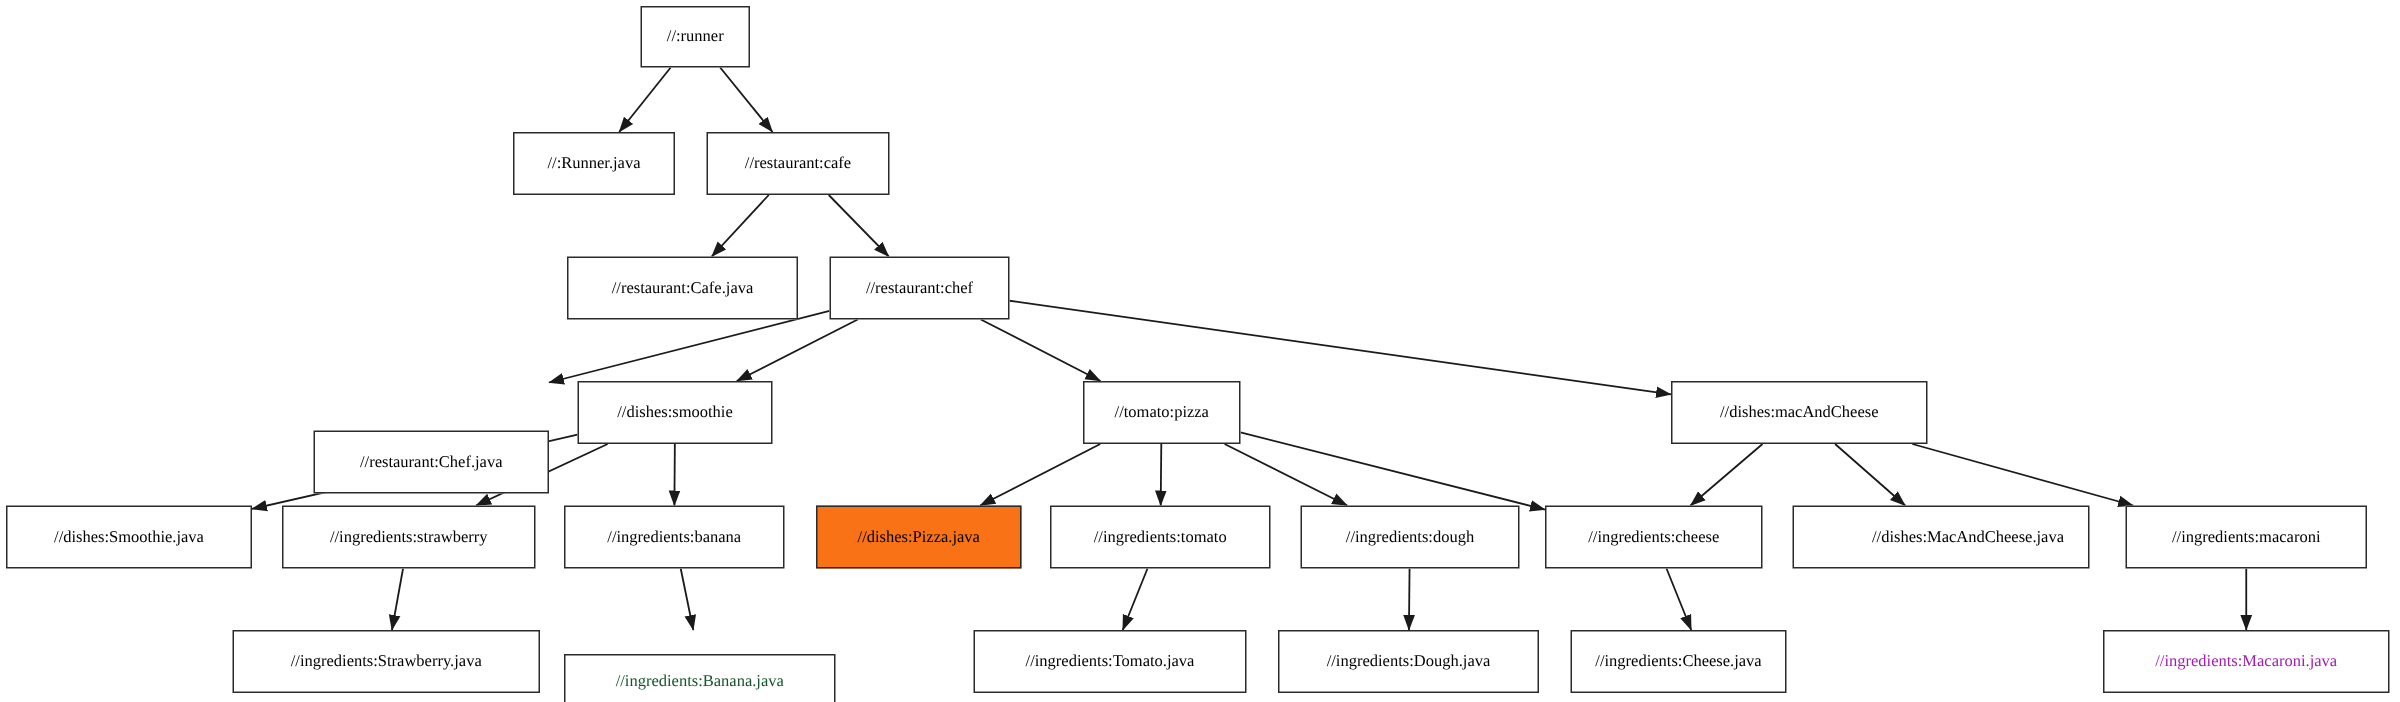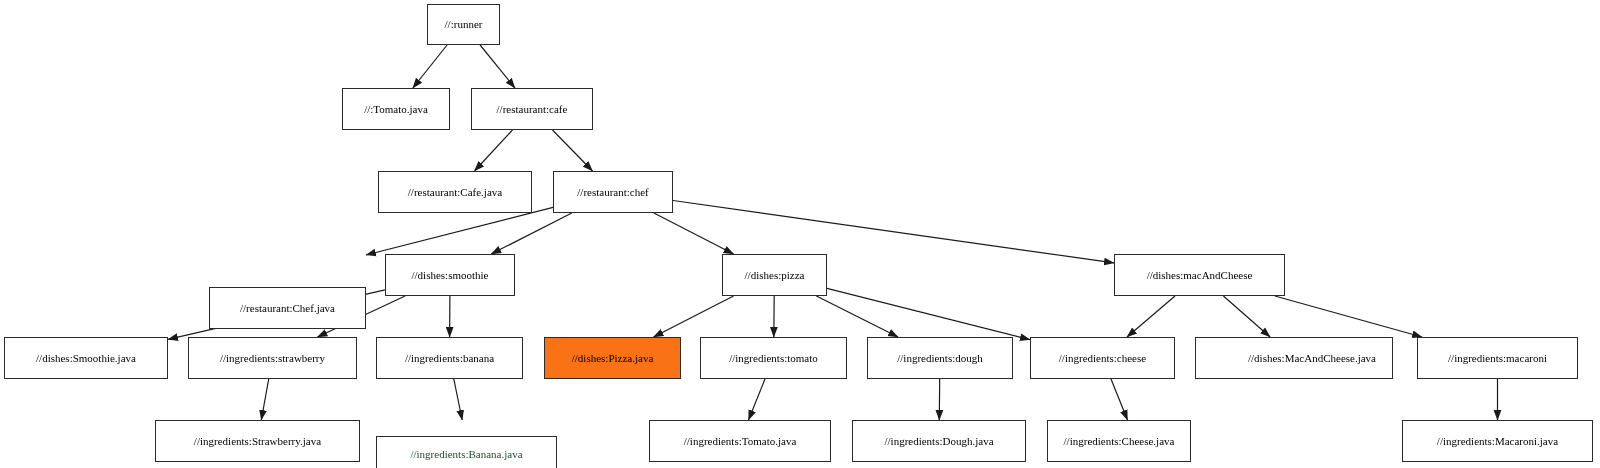--- a/index.html
+++ b/index.html
@@ -71,36 +71,36 @@
         <line x1="939.7" y1="379.0" x2="939.3" y2="420.0" class="edge-line" stroke="#1a1a1a" marker-end="url(#arrowhead)"></line>
         <line x1="1111.0" y1="379.0" x2="1127.5" y2="420.0" class="edge-line" stroke="#1a1a1a" marker-end="url(#arrowhead)"></line>
         <line x1="1175.0" y1="296.0" x2="1127.0" y2="337.0" class="edge-line" stroke="#1a1a1a" marker-end="url(#arrowhead)"></line>
         <line x1="1223.4" y1="296.0" x2="1270.1" y2="337.0" class="edge-line" stroke="#1a1a1a" marker-end="url(#arrowhead)"></line>
         <line x1="1274.9" y1="296.0" x2="1422.1" y2="337.0" class="edge-line" stroke="#1a1a1a" marker-end="url(#arrowhead)"></line>
         <line x1="1497.5" y1="379.0" x2="1497.5" y2="420.0" class="edge-line" stroke="#1a1a1a" marker-end="url(#arrowhead)"></line>
       </g>
   </svg>
 
 <div class="node" style="left: 427px; top: 4px; width: 73px; height: 41px; background: rgb(255, 255, 255); border-color: rgb(43, 43, 43); color: rgb(0, 0, 0);">//:runner</div>
-    <div class="node" style="left: 342px; top: 88px; width: 108px; height: 42px; background: rgb(255, 255, 255); border-color: rgb(43, 43, 43); color: rgb(0, 0, 0);">//:Tomato.java</div>
+    <div class="node" style="left: 342px; top: 88px; width: 108px; height: 42px; background: rgb(255, 255, 255); border-color: rgb(43, 43, 43); color: rgb(0, 0, 0);">//:Runner.java</div>
     <div class="node" style="left: 471px; top: 88px; width: 122px; height: 42px; background: rgb(255, 255, 255); border-color: rgb(43, 43, 43); color: rgb(0, 0, 0);">//restaurant:cafe</div>
     <div class="node" style="left: 378px; top: 171px; width: 154px; height: 42px; background: rgb(255, 255, 255); border-color: rgb(43, 43, 43); color: rgb(0, 0, 0);">//restaurant:Cafe.java</div>
     <div class="node" style="left: 553px; top: 171px; width: 120px; height: 42px; background: rgb(255, 255, 255); border-color: rgb(43, 43, 43); color: rgb(0, 0, 0);">//restaurant:chef</div>
     <div class="node" style="left: 209px; top: 254px; width: 157px; height: 42px; background: rgb(255, 255, 255); border-color: rgb(43, 43, 43); color: rgb(0, 0, 0); margin-top: 33px;">//restaurant:Chef.java</div>
     <div class="node" style="left: 385px; top: 254px; width: 130px; height: 42px; background: rgb(255, 255, 255); border-color: rgb(43, 43, 43); color: rgb(0, 0, 0);">//dishes:smoothie</div>
-    <div class="node" style="left: 722px; top: 254px; width: 105px; height: 42px; background: rgb(255, 255, 255); border-color: rgb(43, 43, 43); color: rgb(0, 0, 0);">//dishes:pizza</div>
+    <div class="node" style="left: 722px; top: 254px; width: 105px; height: 42px; background: rgb(255, 255, 255); border-color: rgb(43, 43, 43); color: rgb(0, 0, 0);">//tomato:pizza</div>
     <div class="node" style="left: 1114px; top: 254px; width: 171px; height: 42px; background: rgb(255, 255, 255); border-color: rgb(43, 43, 43); color: rgb(0, 0, 0);">//dishes:macAndCheese</div>
     <div class="node" style="left: 4px; top: 337px; width: 164px; height: 42px; background: rgb(255, 255, 255); border-color: rgb(43, 43, 43); color: rgb(0, 0, 0);">//dishes:Smoothie.java</div>
     <div class="node" style="left: 188px; top: 337px; width: 169px; height: 42px; background: rgb(255, 255, 255); border-color: rgb(43, 43, 43); color: rgb(0, 0, 0);">//ingredients:strawberry</div>
     <div class="node" style="left: 376px; top: 337px; width: 147px; height: 42px; background: rgb(255, 255, 255); border-color: rgb(43, 43, 43); color: rgb(0, 0, 0);">//ingredients:banana</div>
     <div class="node" style="left: 544px; top: 337px; width: 137px; height: 42px; background: #f97316; border-color: rgb(43, 43, 43); color: rgb(0, 0, 0);">//dishes:Pizza.java</div>
     <div class="node" style="left: 700px; top: 337px; width: 147px; height: 42px; background: rgb(255, 255, 255); border-color: rgb(43, 43, 43); color: rgb(0, 0, 0);">//ingredients:tomato</div>
     <div class="node" style="left: 867px; top: 337px; width: 146px; height: 42px; background: rgb(255, 255, 255); border-color: rgb(43, 43, 43); color: rgb(0, 0, 0);">//ingredients:dough</div>
     <div class="node" style="left: 1030px; top: 337px; width: 145px; height: 42px; background: rgb(255, 255, 255); border-color: rgb(43, 43, 43); color: rgb(0, 0, 0);">//ingredients:cheese</div>
     <div class="node" style="left: 1195px; top: 337px; width: 198px; height: 42px; background: rgb(255, 255, 255); border-color: rgb(43, 43, 43); color: rgb(0, 0, 0); padding-left: 36px;">//dishes:MacAndCheese.java</div>
     <div class="node" style="left: 1417px; top: 337px; width: 161px; height: 42px; background: rgb(255, 255, 255); border-color: rgb(43, 43, 43); color: rgb(0, 0, 0);">//ingredients:macaroni</div>
     <div class="node" style="left: 155px; top: 420px; width: 205px; height: 42px; background: rgb(255, 255, 255); border-color: rgb(43, 43, 43); color: rgb(0, 0, 0);">//ingredients:Strawberry.java</div>
     <div class="node" style="left: 376px; top: 420px; width: 181px; height: 36px; background: rgb(255, 255, 255); border-color: rgb(43, 43, 43); color: #14532d; margin-top: 16px;">//ingredients:Banana.java</div>
     <div class="node" style="left: 649px; top: 420px; width: 182px; height: 42px; background: rgb(255, 255, 255); border-color: rgb(43, 43, 43); color: rgb(0, 0, 0);">//ingredients:Tomato.java</div>
     <div class="node" style="left: 852px; top: 420px; width: 174px; height: 42px; background: rgb(255, 255, 255); border-color: rgb(43, 43, 43); color: rgb(0, 0, 0);">//ingredients:Dough.java</div>
     <div class="node" style="left: 1047px; top: 420px; width: 144px; height: 42px; background: rgb(255, 255, 255); border-color: rgb(43, 43, 43); color: rgb(0, 0, 0);">//ingredients:Cheese.java</div>
-    <div class="node" style="left: 1402px; top: 420px; width: 191px; height: 42px; background: rgb(255, 255, 255); border-color: rgb(43, 43, 43); color: #000000;">//ingredients:Macaroni.java</div>
+    <div class="node" style="left: 1402px; top: 420px; width: 191px; height: 42px; background: rgb(255, 255, 255); border-color: rgb(43, 43, 43); color: #a21caf;">//ingredients:Macaroni.java</div>
   </div>
 
 </body></html>

